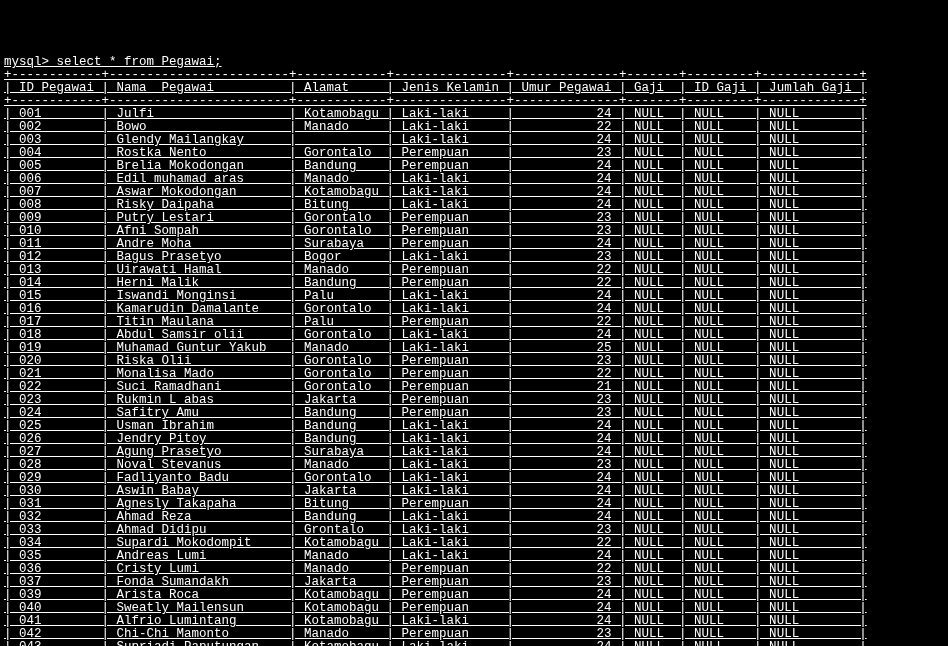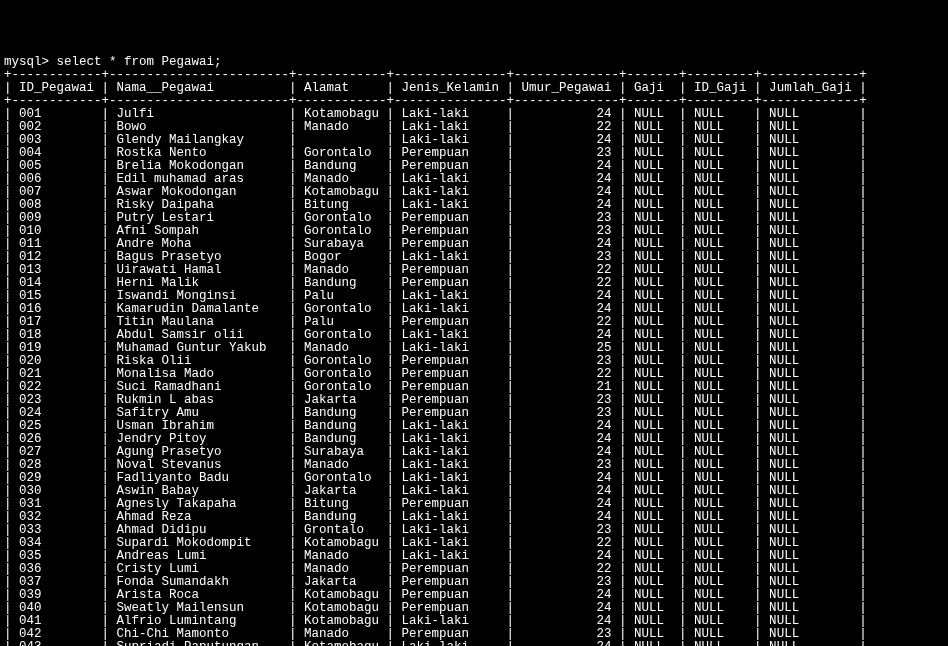--- a/index.html
+++ b/index.html
@@ -9,21 +9,21 @@
     color: #fff;
     font-family: "Courier New", monospace;
     font-size: 12.5px;
     line-height: 13px;
     white-space: pre;
     overflow: hidden;
     width: 948px;
     height: 646px;
     box-sizing: border-box;
   }
-  .line { white-space: pre; }
+  .line { white-space: pre; text-decoration: underline; }
 </style>
 </head>
 <body>
 
 
 
 <div id="term"><div class="line">mysql&gt; select * from Pegawai;</div><div class="line">+------------+------------------------+------------+---------------+--------------+-------+---------+-------------+</div><div class="line">| ID_Pegawai | Nama__Pegawai          | Alamat     | Jenis_Kelamin | Umur_Pegawai | Gaji  | ID_Gaji | Jumlah_Gaji |</div><div class="line">+------------+------------------------+------------+---------------+--------------+-------+---------+-------------+</div><div class="line">| 001        | Julfi                  | Kotamobagu | Laki-laki     |           24 | NULL  | NULL    | NULL        |</div><div class="line">| 002        | Bowo                   | Manado     | Laki-laki     |           22 | NULL  | NULL    | NULL        |</div><div class="line">| 003        | Glendy Mailangkay      |            | Laki-laki     |           24 | NULL  | NULL    | NULL        |</div><div class="line">| 004        | Rostka Nento           | Gorontalo  | Perempuan     |           23 | NULL  | NULL    | NULL        |</div><div class="line">| 005        | Brelia Mokodongan      | Bandung    | Perempuan     |           24 | NULL  | NULL    | NULL        |</div><div class="line">| 006        | Edil muhamad aras      | Manado     | Laki-laki     |           24 | NULL  | NULL    | NULL        |</div><div class="line">| 007        | Aswar Mokodongan       | Kotamobagu | Laki-laki     |           24 | NULL  | NULL    | NULL        |</div><div class="line">| 008        | Risky Daipaha          | Bitung     | Laki-laki     |           24 | NULL  | NULL    | NULL        |</div><div class="line">| 009        | Putry Lestari          | Gorontalo  | Perempuan     |           23 | NULL  | NULL    | NULL        |</div><div class="line">| 010        | Afni Sompah            | Gorontalo  | Perempuan     |           23 | NULL  | NULL    | NULL        |</div><div class="line">| 011        | Andre Moha             | Surabaya   | Perempuan     |           24 | NULL  | NULL    | NULL        |</div><div class="line">| 012        | Bagus Prasetyo         | Bogor      | Laki-laki     |           23 | NULL  | NULL    | NULL        |</div><div class="line">| 013        | Uirawati Hamal         | Manado     | Perempuan     |           22 | NULL  | NULL    | NULL        |</div><div class="line">| 014        | Herni Malik            | Bandung    | Perempuan     |           22 | NULL  | NULL    | NULL        |</div><div class="line">| 015        | Iswandi Monginsi       | Palu       | Laki-laki     |           24 | NULL  | NULL    | NULL        |</div><div class="line">| 016        | Kamarudin Damalante    | Gorontalo  | Laki-laki     |           24 | NULL  | NULL    | NULL        |</div><div class="line">| 017        | Titin Maulana          | Palu       | Perempuan     |           22 | NULL  | NULL    | NULL        |</div><div class="line">| 018        | Abdul Samsir olii      | Gorontalo  | Laki-laki     |           24 | NULL  | NULL    | NULL        |</div><div class="line">| 019        | Muhamad Guntur Yakub   | Manado     | Laki-laki     |           25 | NULL  | NULL    | NULL        |</div><div class="line">| 020        | Riska Olii             | Gorontalo  | Perempuan     |           23 | NULL  | NULL    | NULL        |</div><div class="line">| 021        | Monalisa Mado          | Gorontalo  | Perempuan     |           22 | NULL  | NULL    | NULL        |</div><div class="line">| 022        | Suci Ramadhani         | Gorontalo  | Perempuan     |           21 | NULL  | NULL    | NULL        |</div><div class="line">| 023        | Rukmin L abas          | Jakarta    | Perempuan     |           23 | NULL  | NULL    | NULL        |</div><div class="line">| 024        | Safitry Amu            | Bandung    | Perempuan     |           23 | NULL  | NULL    | NULL        |</div><div class="line">| 025        | Usman Ibrahim          | Bandung    | Laki-laki     |           24 | NULL  | NULL    | NULL        |</div><div class="line">| 026        | Jendry Pitoy           | Bandung    | Laki-laki     |           24 | NULL  | NULL    | NULL        |</div><div class="line">| 027        | Agung Prasetyo         | Surabaya   | Laki-laki     |           24 | NULL  | NULL    | NULL        |</div><div class="line">| 028        | Noval Stevanus         | Manado     | Laki-laki     |           23 | NULL  | NULL    | NULL        |</div><div class="line">| 029        | Fadliyanto Badu        | Gorontalo  | Laki-laki     |           24 | NULL  | NULL    | NULL        |</div><div class="line">| 030        | Aswin Babay            | Jakarta    | Laki-laki     |           24 | NULL  | NULL    | NULL        |</div><div class="line">| 031        | Agnesly Takapaha       | Bitung     | Perempuan     |           24 | NULL  | NULL    | NULL        |</div><div class="line">| 032        | Ahmad Reza             | Bandung    | Laki-laki     |           24 | NULL  | NULL    | NULL        |</div><div class="line">| 033        | Ahmad Didipu           | Grontalo   | Laki-laki     |           23 | NULL  | NULL    | NULL        |</div><div class="line">| 034        | Supardi Mokodompit     | Kotamobagu | Laki-laki     |           22 | NULL  | NULL    | NULL        |</div><div class="line">| 035        | Andreas Lumi           | Manado     | Laki-laki     |           24 | NULL  | NULL    | NULL        |</div><div class="line">| 036        | Cristy Lumi            | Manado     | Perempuan     |           22 | NULL  | NULL    | NULL        |</div><div class="line">| 037        | Fonda Sumandakh        | Jakarta    | Perempuan     |           23 | NULL  | NULL    | NULL        |</div><div class="line">| 039        | Arista Roca            | Kotamobagu | Perempuan     |           24 | NULL  | NULL    | NULL        |</div><div class="line">| 040        | Sweatly Mailensun      | Kotamobagu | Perempuan     |           24 | NULL  | NULL    | NULL        |</div><div class="line">| 041        | Alfrio Lumintang       | Kotamobagu | Laki-laki     |           24 | NULL  | NULL    | NULL        |</div><div class="line">| 042        | Chi-Chi Mamonto        | Manado     | Perempuan     |           23 | NULL  | NULL    | NULL        |</div><div class="line">| 043        | Supriadi Paputungan    | Kotamobagu | Laki-laki     |           24 | NULL  | NULL    | NULL        |</div></div>
 
 
 

